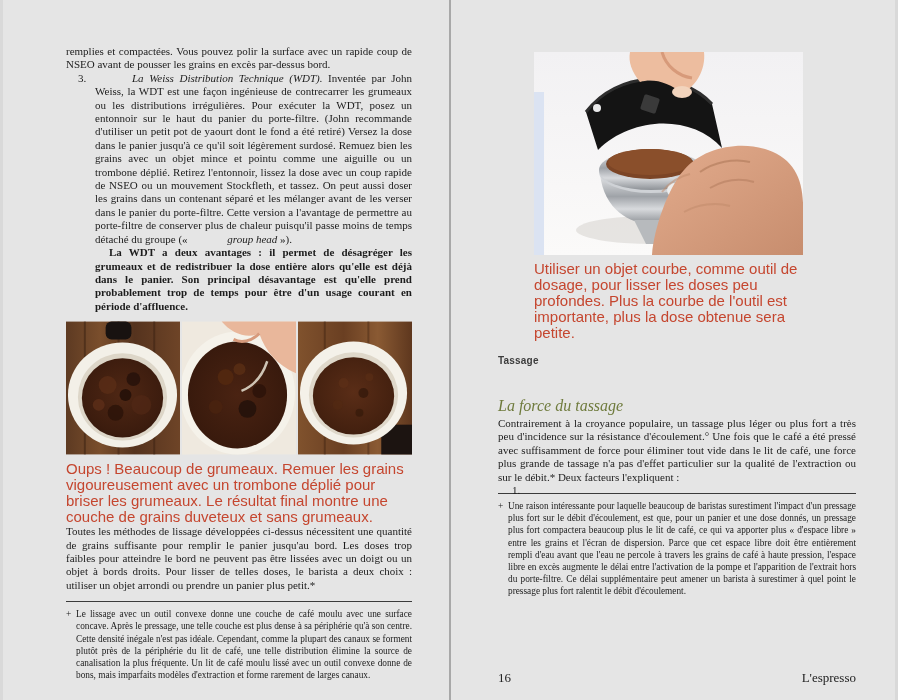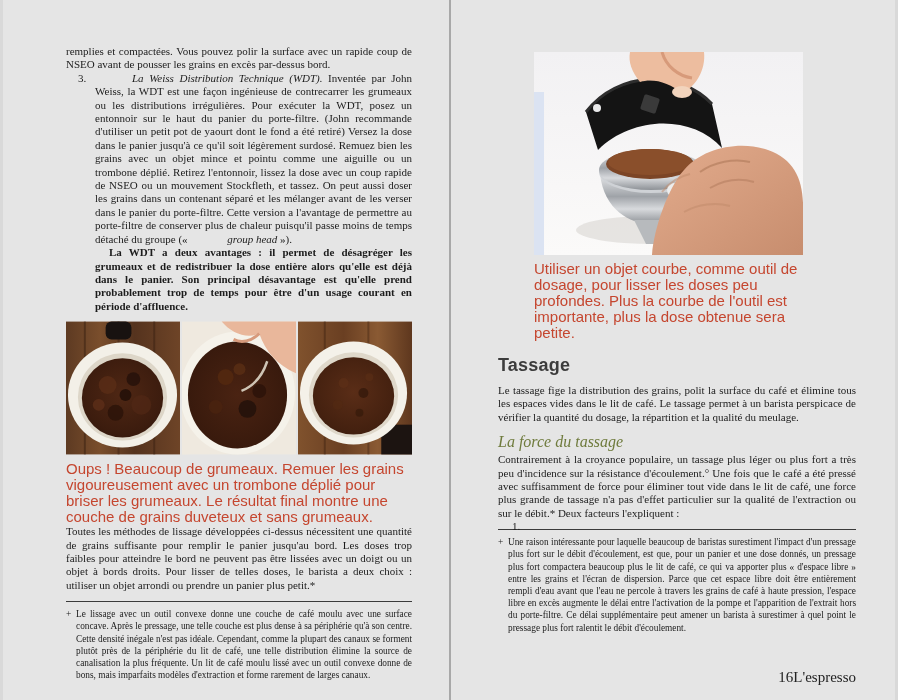--- a/index.html
+++ b/index.html
@@ -13,40 +13,40 @@
 
   .body-text { font-size:11px; line-height:13.4px; text-align:justify; hyphens:auto; }
   .indent { text-indent:14px;font-weight:bold; }
   .hang { position:relative; padding-left:29px; }
   .hang .num { position:absolute; left:12px; top:0; }
   .list-item { position:relative; padding-left:33px; }
   .list-item .num { position:absolute; left:14px; top:0; }
 
   .subhead { font-style:italic; font-size:16px; color:#6f7b3d; margin-top:9px; margin-bottom:2px; }
   .section-heading { font-family:"Liberation Sans", sans-serif; font-weight:bold;
-                     font-size:18px; color:#3c3c3c; margin-top:14px; margin-bottom:8px;
+                     font-size:10px; color:#3c3c3c; margin-top:14px; margin-bottom:22px;
                      letter-spacing:.2px; }
 
   .caption { font-family:"Liberation Sans", sans-serif; font-size:15px; line-height:16px;
              color:#c5462f; margin-top:6px; }
   .caption-right { margin-left:36px; margin-right:28px; }
 
   .photo-strip { margin-top:8px; display:flex; gap:2px; }
   .photo-strip svg { display:block; }
   .photo-right-wrap { margin-left:36px; }
   .photo-right-wrap svg { display:block; }
 
   .footnote-block { margin-top:9px; }
   .footnote-rule { border-top:1.2px solid #3a3a3a; margin-bottom:6px; }
   .footnote { font-size:9.3px; line-height:12.2px; text-align:justify; position:relative;
               padding-left:10px; }
   .footnote .fn-marker { position:absolute; left:0; top:0; }
 
   .flex-gap { flex:1; }
-  .footer { display:flex; justify-content:flex-end; font-size:15px; color:#222; }
+  .footer { display:flex; justify-content:space-between; font-size:13px; color:#222; }
   .footer .book-title { }
   .it { font-style:italic;margin-left:37px; }
 </style>
 </head>
 <body>
 
 <div class="spread">
 
   <div class="page page-left">
 
@@ -203,21 +203,20 @@
         <path d="M150,160 C164,152 182,150 196,154" stroke="#c08a6a" stroke-width="2" fill="none" opacity=".5"></path>
         <path d="M128,140 C136,130 146,124 156,122" stroke="#c08a6a" stroke-width="2" fill="none" opacity=".5"></path>
       </svg>
     </div>
 
     <p class="caption caption-right">Utiliser un objet courbe, comme outil de dosage, pour lisser les doses peu profondes. Plus la courbe de l'outil est importante, plus la dose obtenue sera petite.</p>
 
 
     <h2 class="section-heading">Tassage</h2>
 
-    <p class="body-text">Le tassage fige la distribution des grains, polit la surface du café et élimine tous les espaces vides dans le lit de café. Le tassage permet à un barista perspicace de vérifier la quantité du dosage, la répartition et la qualité du meulage.</p>
 
     <p class="subhead">La force du tassage</p>
 
     <p class="body-text">Contrairement à la croyance populaire, un tassage plus léger ou plus fort a très peu d'incidence sur la résistance d'écoulement.° Une fois que le café a été pressé avec suffisamment de force pour éliminer tout vide dans le lit de café, une force plus grande de tassage n'a pas d'effet particulier sur la qualité de l'extraction ou sur le débit.* Deux facteurs l'expliquent :</p>
 
     <div class="body-text list-item">
       <span class="num">1.</span>
     </div>
 
     <div class="footnote-block">

